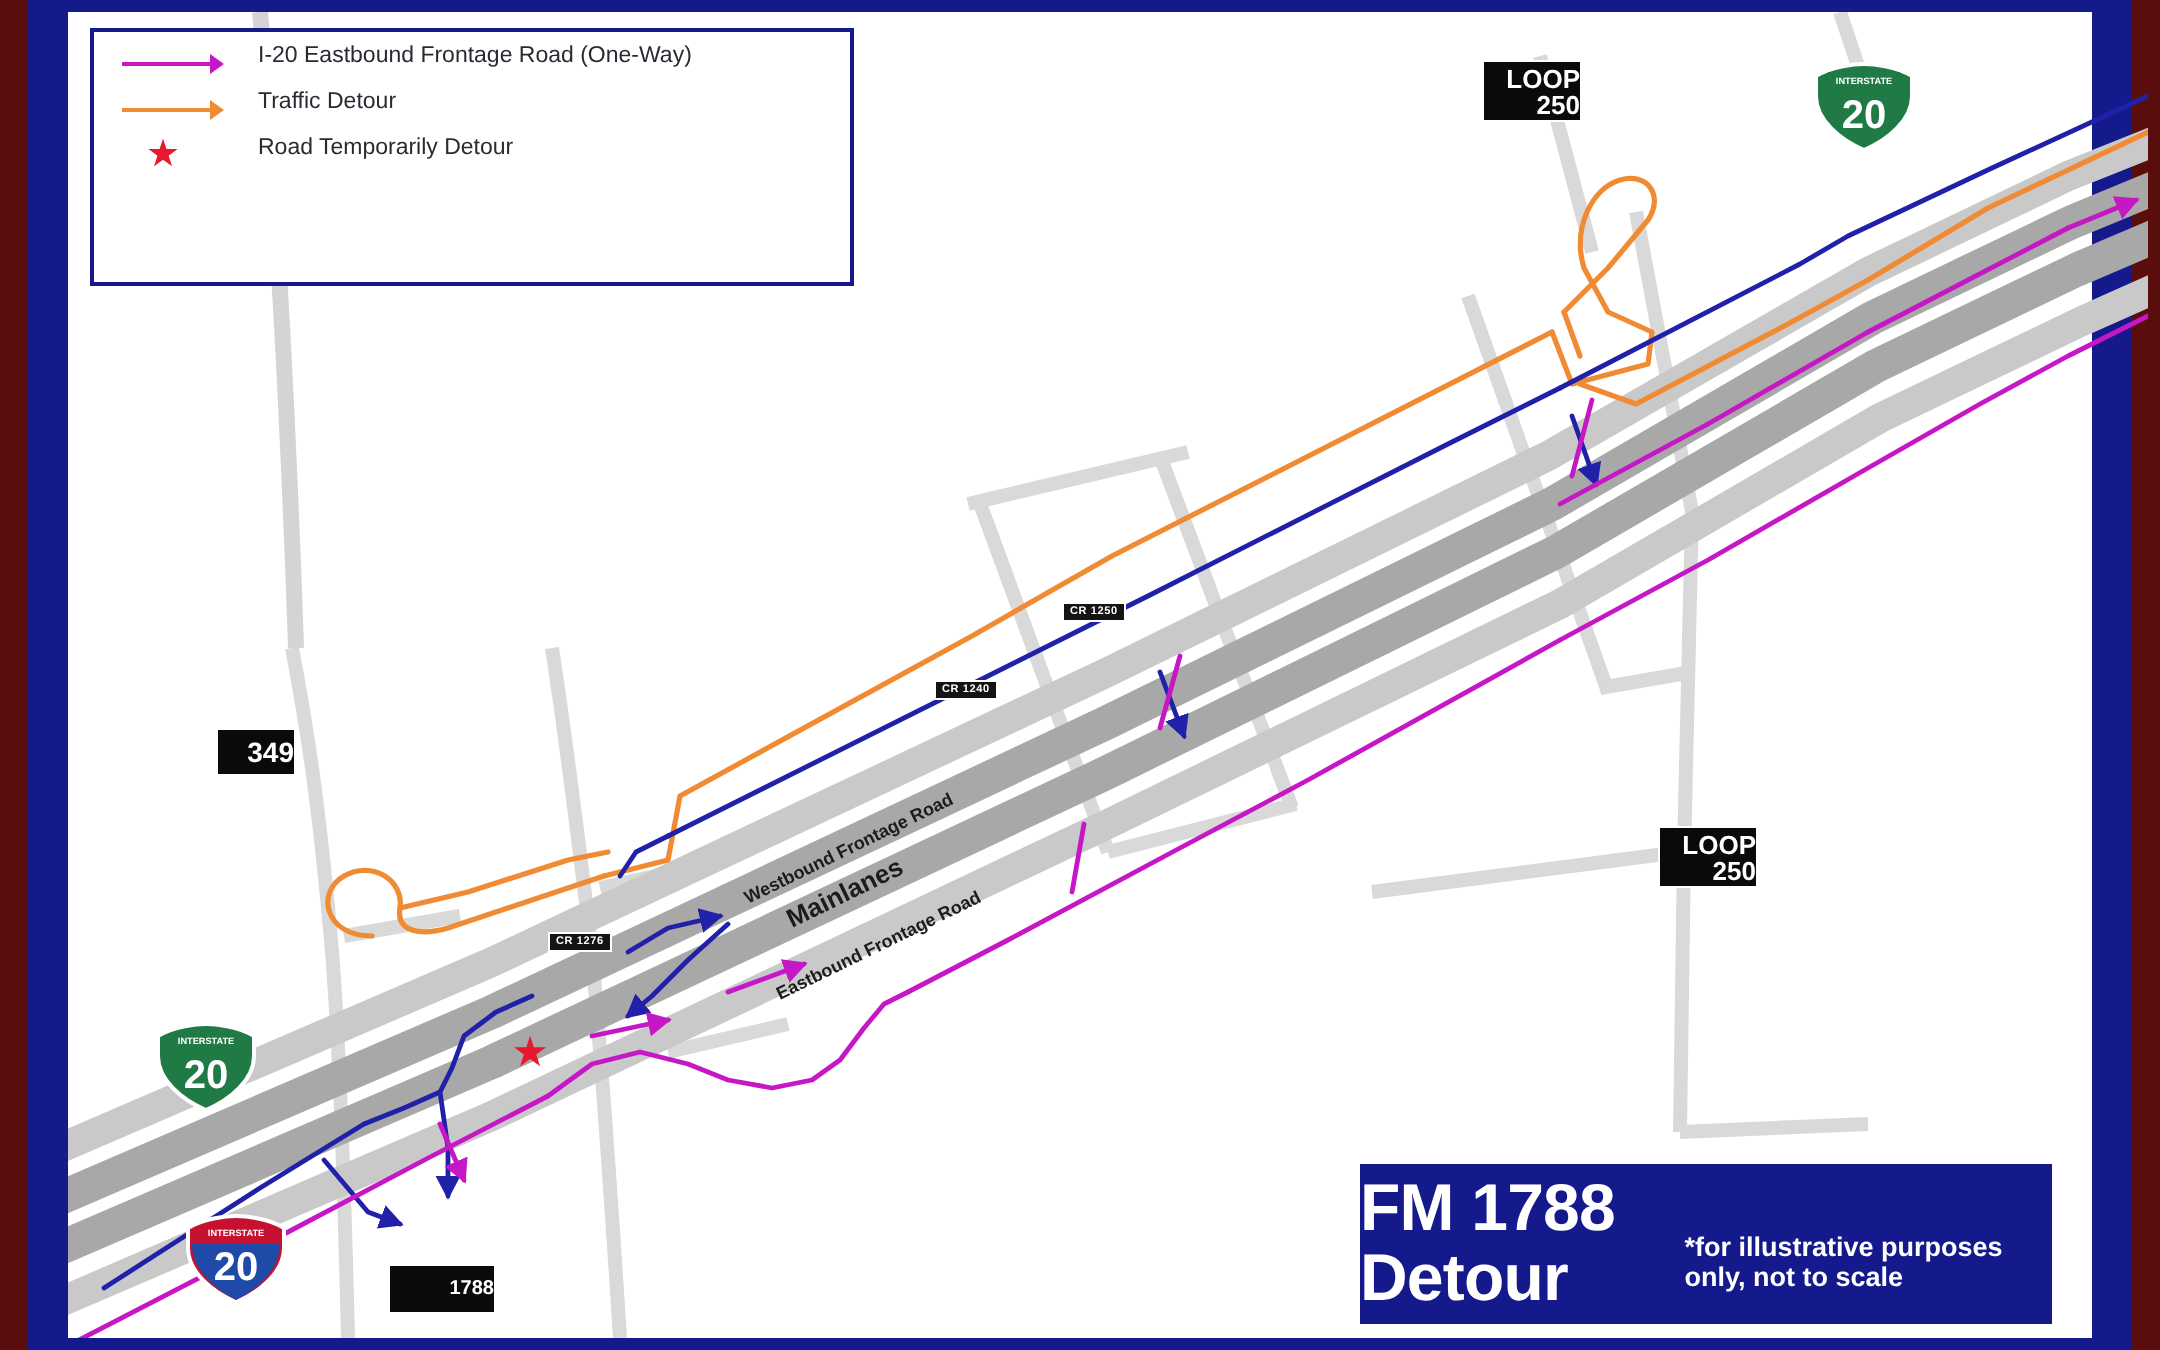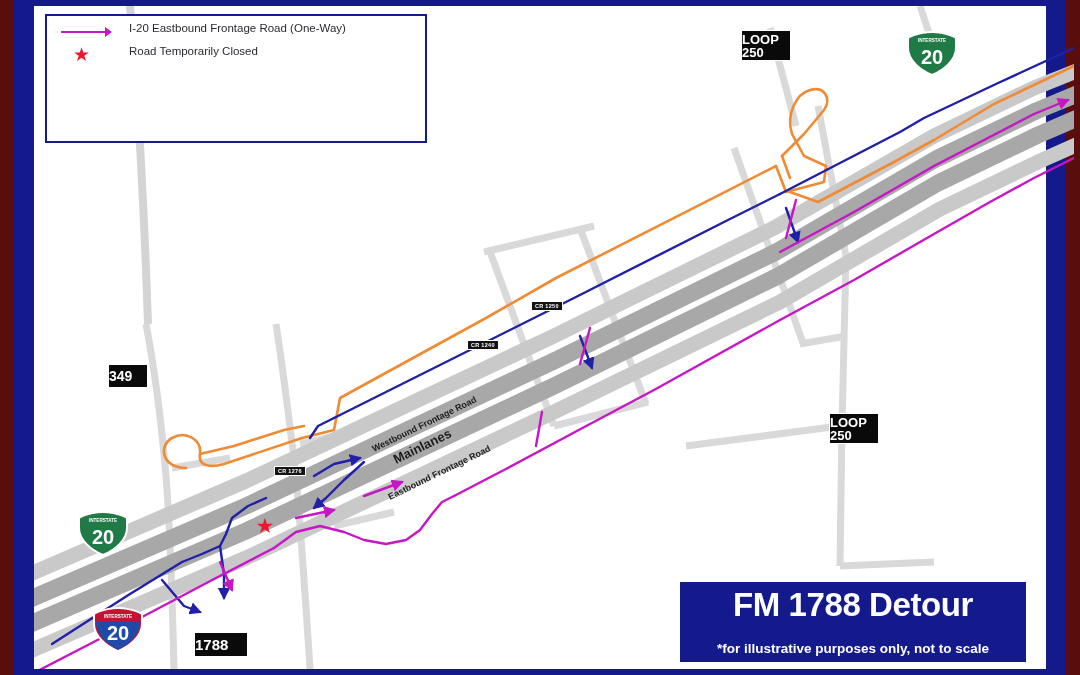--- a/index.html
+++ b/index.html
@@ -21,30 +21,30 @@
   .lg-row{display:flex;height:23px;padding-left:14px;}
   .lg-sym{width:58px;height:18px;position:relative;flex:none;margin-right:10px;}
   .lg-lab{font-size:11.5px;color:#2a2a32;line-height:1;}
   .lg-line{position:absolute;left:0;top:8px;width:46px;height:2px;}
   .lg-arrow{position:absolute;top:4px;left:44px;width:0;height:0;
       border-top:5px solid transparent;border-bottom:5px solid transparent;}
   .lg-star{position:absolute;left:12px;top:0px;font-size:19px;line-height:18px;color:#e8192c;}
 
   
   #titleblock{position:absolute;right:20px;bottom:7px;width:346px;height:80px;
-      background:#141a8c;display:flex;flex-direction:column;
+      background:#141a8c;display:flex;flex-direction:row;
       align-items:center;justify-content:center;}
   #tb-main{color:#fff;font-size:33px;font-weight:bold;line-height:1.05;letter-spacing:-0.4px;}
   #tb-sub{color:#fff;font-size:13.5px;font-weight:bold;margin-top:18px;}
 
   
   .sign{position:absolute;}
   .blacksign{background:#0a0a0a;border:1.6px solid #ffffff;
       color:#ffffff;font-weight:bold;text-align:center;
-      display:flex;flex-direction:column;align-items:flex-start;justify-content:center;
+      display:flex;flex-direction:column;align-items:flex-end;justify-content:center;
       line-height:1.0;}
   .cr-sign{background:#141414;border:1px solid #ffffff;color:#ffffff;
       font-weight:bold;font-size:5.5px;letter-spacing:0.3px;
       padding:1px 3px;display:inline-block;white-space:nowrap;}
 </style>
 </head>
 <body>
 
 <div id="frame">
  <div id="navy">
@@ -202,47 +202,54 @@
 
        <div class="lg-row">
          <span class="lg-sym">
            <span class="lg-line" style="background:#c617c6"></span>
            <span class="lg-arrow" style="border-left:7px solid #c617c6"></span>
          </span>
          <span class="lg-lab">I-20 Eastbound Frontage Road (One-Way)</span>
        </div>
 
 
+       <div class="lg-row">
+         <span class="lg-sym">
+           <span class="lg-line" style="background:#f08a33"></span>
+           <span class="lg-arrow" style="border-left:7px solid #f08a33"></span>
+         </span>
+         <span class="lg-lab">Traffic Detour</span>
+       </div>
 
        <div class="lg-row">
          <span class="lg-sym">
            <span class="lg-star">★</span>
          </span>
-         <span class="lg-lab">Road Temporarily Closed</span>
+         <span class="lg-lab">Road Temporarily Detour</span>
        </div>
 
      </div>
    </div>
 
    <div class="sign blacksign" style="left:707px;top:24px;width:48px;height:29px;">
      <span style="font-size:13px;">LOOP</span>
      <span style="font-size:13px;">250</span>
    </div>
 
    <div class="sign blacksign" style="left:795px;top:407px;width:48px;height:29px;">
      <span style="font-size:13px;">LOOP</span>
      <span style="font-size:13px;">250</span>
    </div>
 
    <div class="sign blacksign" style="left:74px;top:358px;width:38px;height:22px;">
      <span style="font-size:14px;">349</span>
    </div>
 
    <div class="sign blacksign" style="left:160px;top:626px;width:52px;height:23px;">
-     <span style="font-size:15px;">1788</span>
+     <span style="font-size:10px;">1788</span>
    </div>
 
    <div class="sign" style="left:497px;top:288px;">
      <span class="cr-sign">CR 1250</span>
    </div>
 
    <div class="sign" style="left:433px;top:327px;">
      <span class="cr-sign">CR 1240</span>
    </div>
 

